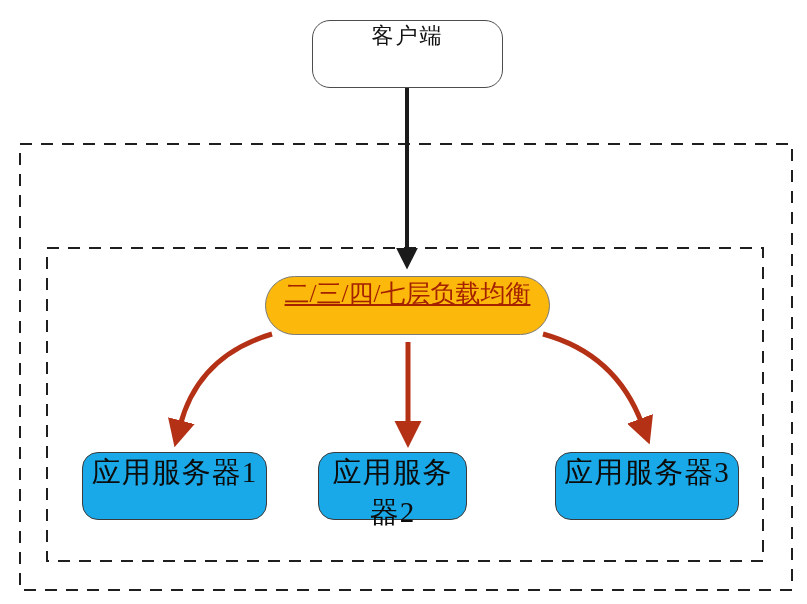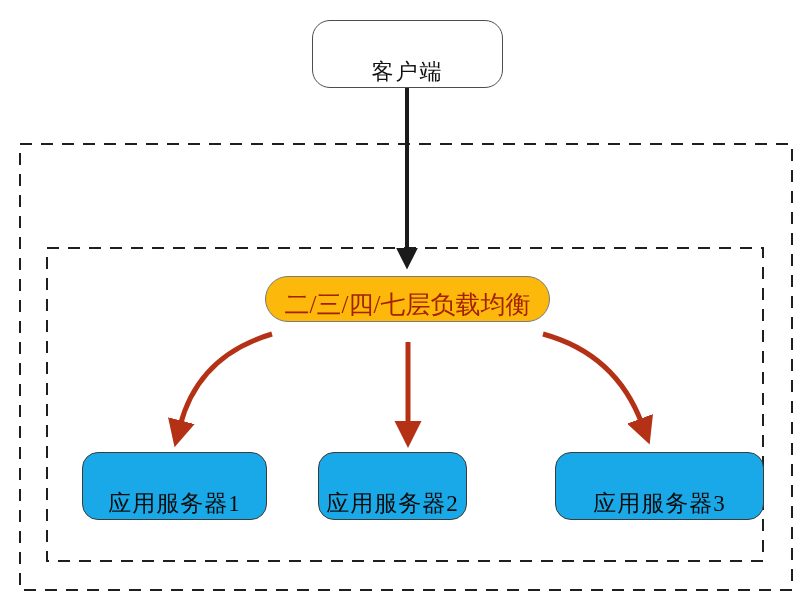--- a/index.html
+++ b/index.html
@@ -8,52 +8,53 @@
     width:807px;height:604px;
     background:#ffffff;
     font-family:"Liberation Serif","DejaVu Serif",serif;
     overflow:hidden;
   }
   svg.layer{position:absolute;left:0;top:0;pointer-events:none;}
   #boundary-layer{z-index:1;}
   #arrow-layer{z-index:3;}
   .node{
     position:absolute;
-    display:flex;align-items:flex-end;justify-content:center;
+    display:flex;align-items:flex-start;justify-content:center;
     box-sizing:border-box;
     z-index:2;
     text-align:center;
   }
   .client-node{
     left:312px;top:20px;width:191px;height:68px;
     background:#ffffff;
     border:1px solid #4d4d4d;
     border-radius:18px;
     font-size:22px;color:#111;
     letter-spacing:2px;
   }
   .lb-node{
-    left:265px;top:276px;width:285px;height:46px;
+    left:265px;top:276px;width:285px;height:59px;
     background:var(--load-balancer-fill,#FCB80B);
     border:1px solid #7a7a7a;
     border-radius:30px;
     font-size:25px;
     color:var(--load-balancer-text,#A32000);
+    text-decoration:underline;
   }
   .server-node{
     top:452px;height:68px;
     background:var(--server-fill,#1AA9E8);
     border:1.5px solid #3b3b3b;
     border-radius:16px;
-    font-size:23px;color:#0c0c0c;
+    font-size:29px;color:#0c0c0c;
     letter-spacing:1px;
   }
   .server-1{left:82px;width:185px;}
   .server-2{left:318px;width:149px;}
-  .server-3{left:555px;width:209px;}
+  .server-3{left:555px;width:184px;}
   .group-title{
     position:absolute;
     left:62px;top:172px;
     font-size:26px;color:#161a1d;
     z-index:2;
     letter-spacing:1px;
     white-space:pre;
   }
   .dash-rect{
     fill:none;

